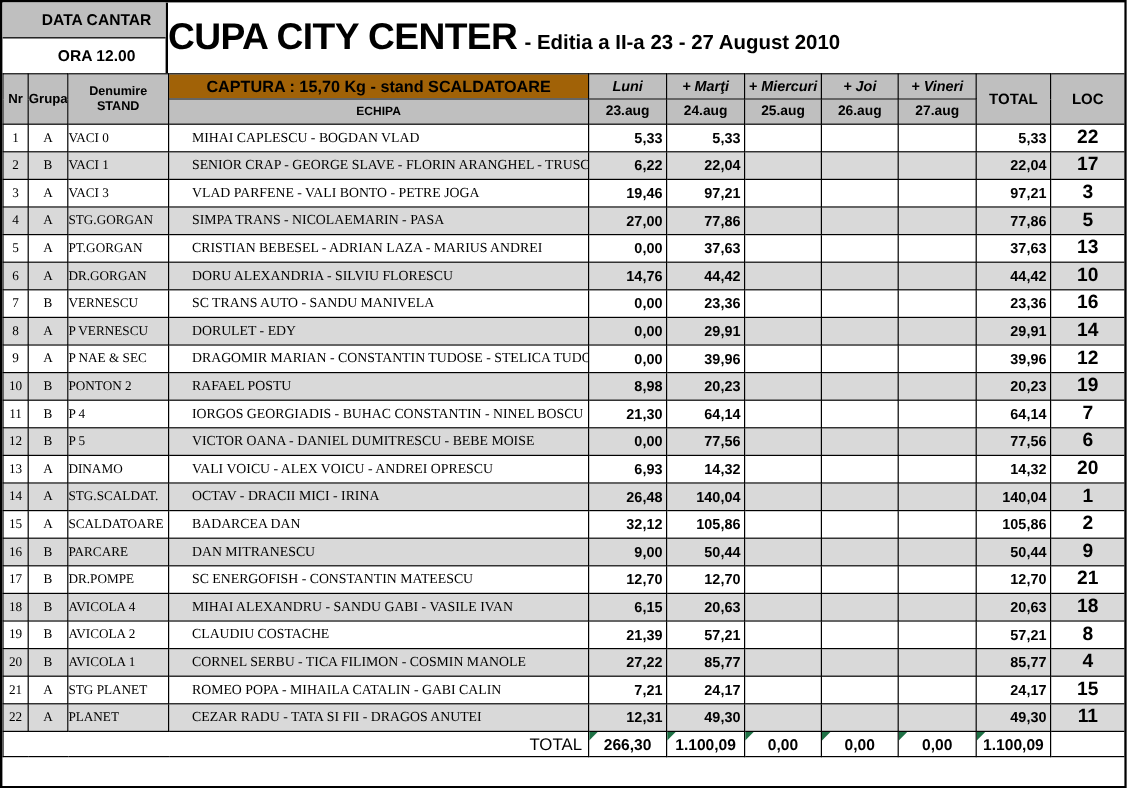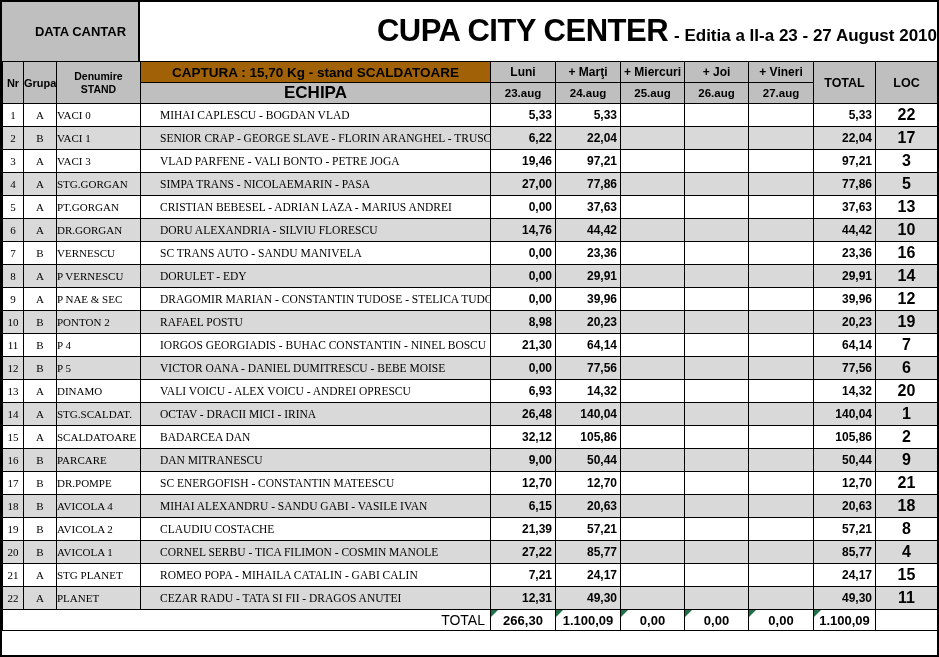--- a/index.html
+++ b/index.html
@@ -8,32 +8,32 @@
     border:2px solid #000;background:#fff;overflow:hidden;
     font-family:"Liberation Sans",sans-serif;color:#000;
   }
   
   .top{display:flex;height:59px;}
   .left-block{width:138px;border-right:2px solid #000;display:flex;flex-direction:column;box-sizing:border-box;}
   .tl-cell{flex:1;display:flex;align-items:center;justify-content:center;
     font-weight:bold;font-size:13px;border-bottom:1px solid #000;white-space:nowrap;padding-left:21px;}
   .tl-cell:last-child{border-bottom:none;}
   .tl-gray{background:#bfbfbf;}
-  .title-area{flex:1;text-align:right;line-height:57px;white-space:nowrap;overflow:hidden;}
+  .title-area{flex:1;text-align:left;line-height:57px;white-space:nowrap;overflow:hidden;}
   .title-main{font-size:31px;font-weight:bold;letter-spacing:-0.5px;}
   .title-sub{font-size:17px;font-weight:bold;margin-left:6px;}
   
   table{border-collapse:collapse;table-layout:fixed;width:935px;}
   th,td{border:1px solid #000;padding:0;overflow:hidden;box-sizing:border-box;}
   thead th{background:#bfbfbf;font-weight:bold;vertical-align:middle;}
   th.h-nr,th.h-grupa{font-size:11px;}
   th.h-stand{font-size:10.5px;line-height:1.2;}
   th.h-captura{background:#a16207;font-size:13.5px;height:21px;}
-  th.h-echipa{font-size:17px;height:21px;}
-  th.h-day{font-size:12px;height:21px;}
+  th.h-echipa{font-size:10px;height:21px;}
+  th.h-day{font-size:12px;height:21px;font-style:italic;}
   th.h-date{font-size:11.5px;height:21px;margin-top:41px;}
   th.h-total,th.h-loc{font-size:12.5px;}
   tbody td{height:23px;vertical-align:middle;}
   tbody tr.alt td{background:#d9d9d9;}
   td.c-nr,td.c-grupa{font-family:"Liberation Serif",serif;font-size:11px;text-align:center;}
   td.c-stand{font-family:"Liberation Serif",serif;font-size:11px;text-align:left;white-space:nowrap;}
   td.c-echipa{font-family:"Liberation Serif",serif;font-size:11.5px;text-align:left;padding-left:19px;white-space:nowrap;}
   td.c-num{font-size:12px;font-weight:bold;text-align:right;padding-right:3px;white-space:nowrap;}
   td.c-loc{font-size:16px;font-weight:bold;text-align:center;}
   tfoot td{height:21px;vertical-align:middle;}
@@ -43,20 +43,21 @@
     border-top:7px solid #1e7145;border-right:7px solid transparent;}
 </style>
 </head>
 <body>
 
 <div class="sheet">
 
   <div class="top">
     <div class="left-block">
       <div class="tl-cell tl-gray">DATA CANTAR</div>
+      <div class="tl-cell">ORA 12.00</div>
     </div>
     <div class="title-area">
       <span class="title-main">CUPA CITY CENTER</span><span class="title-sub">- Editia a II-a 23 - 27 August 2010</span>
     </div>
   </div>
 
   <table>
     <colgroup>
       <col style="width:21px">
         <col style="width:33px">

